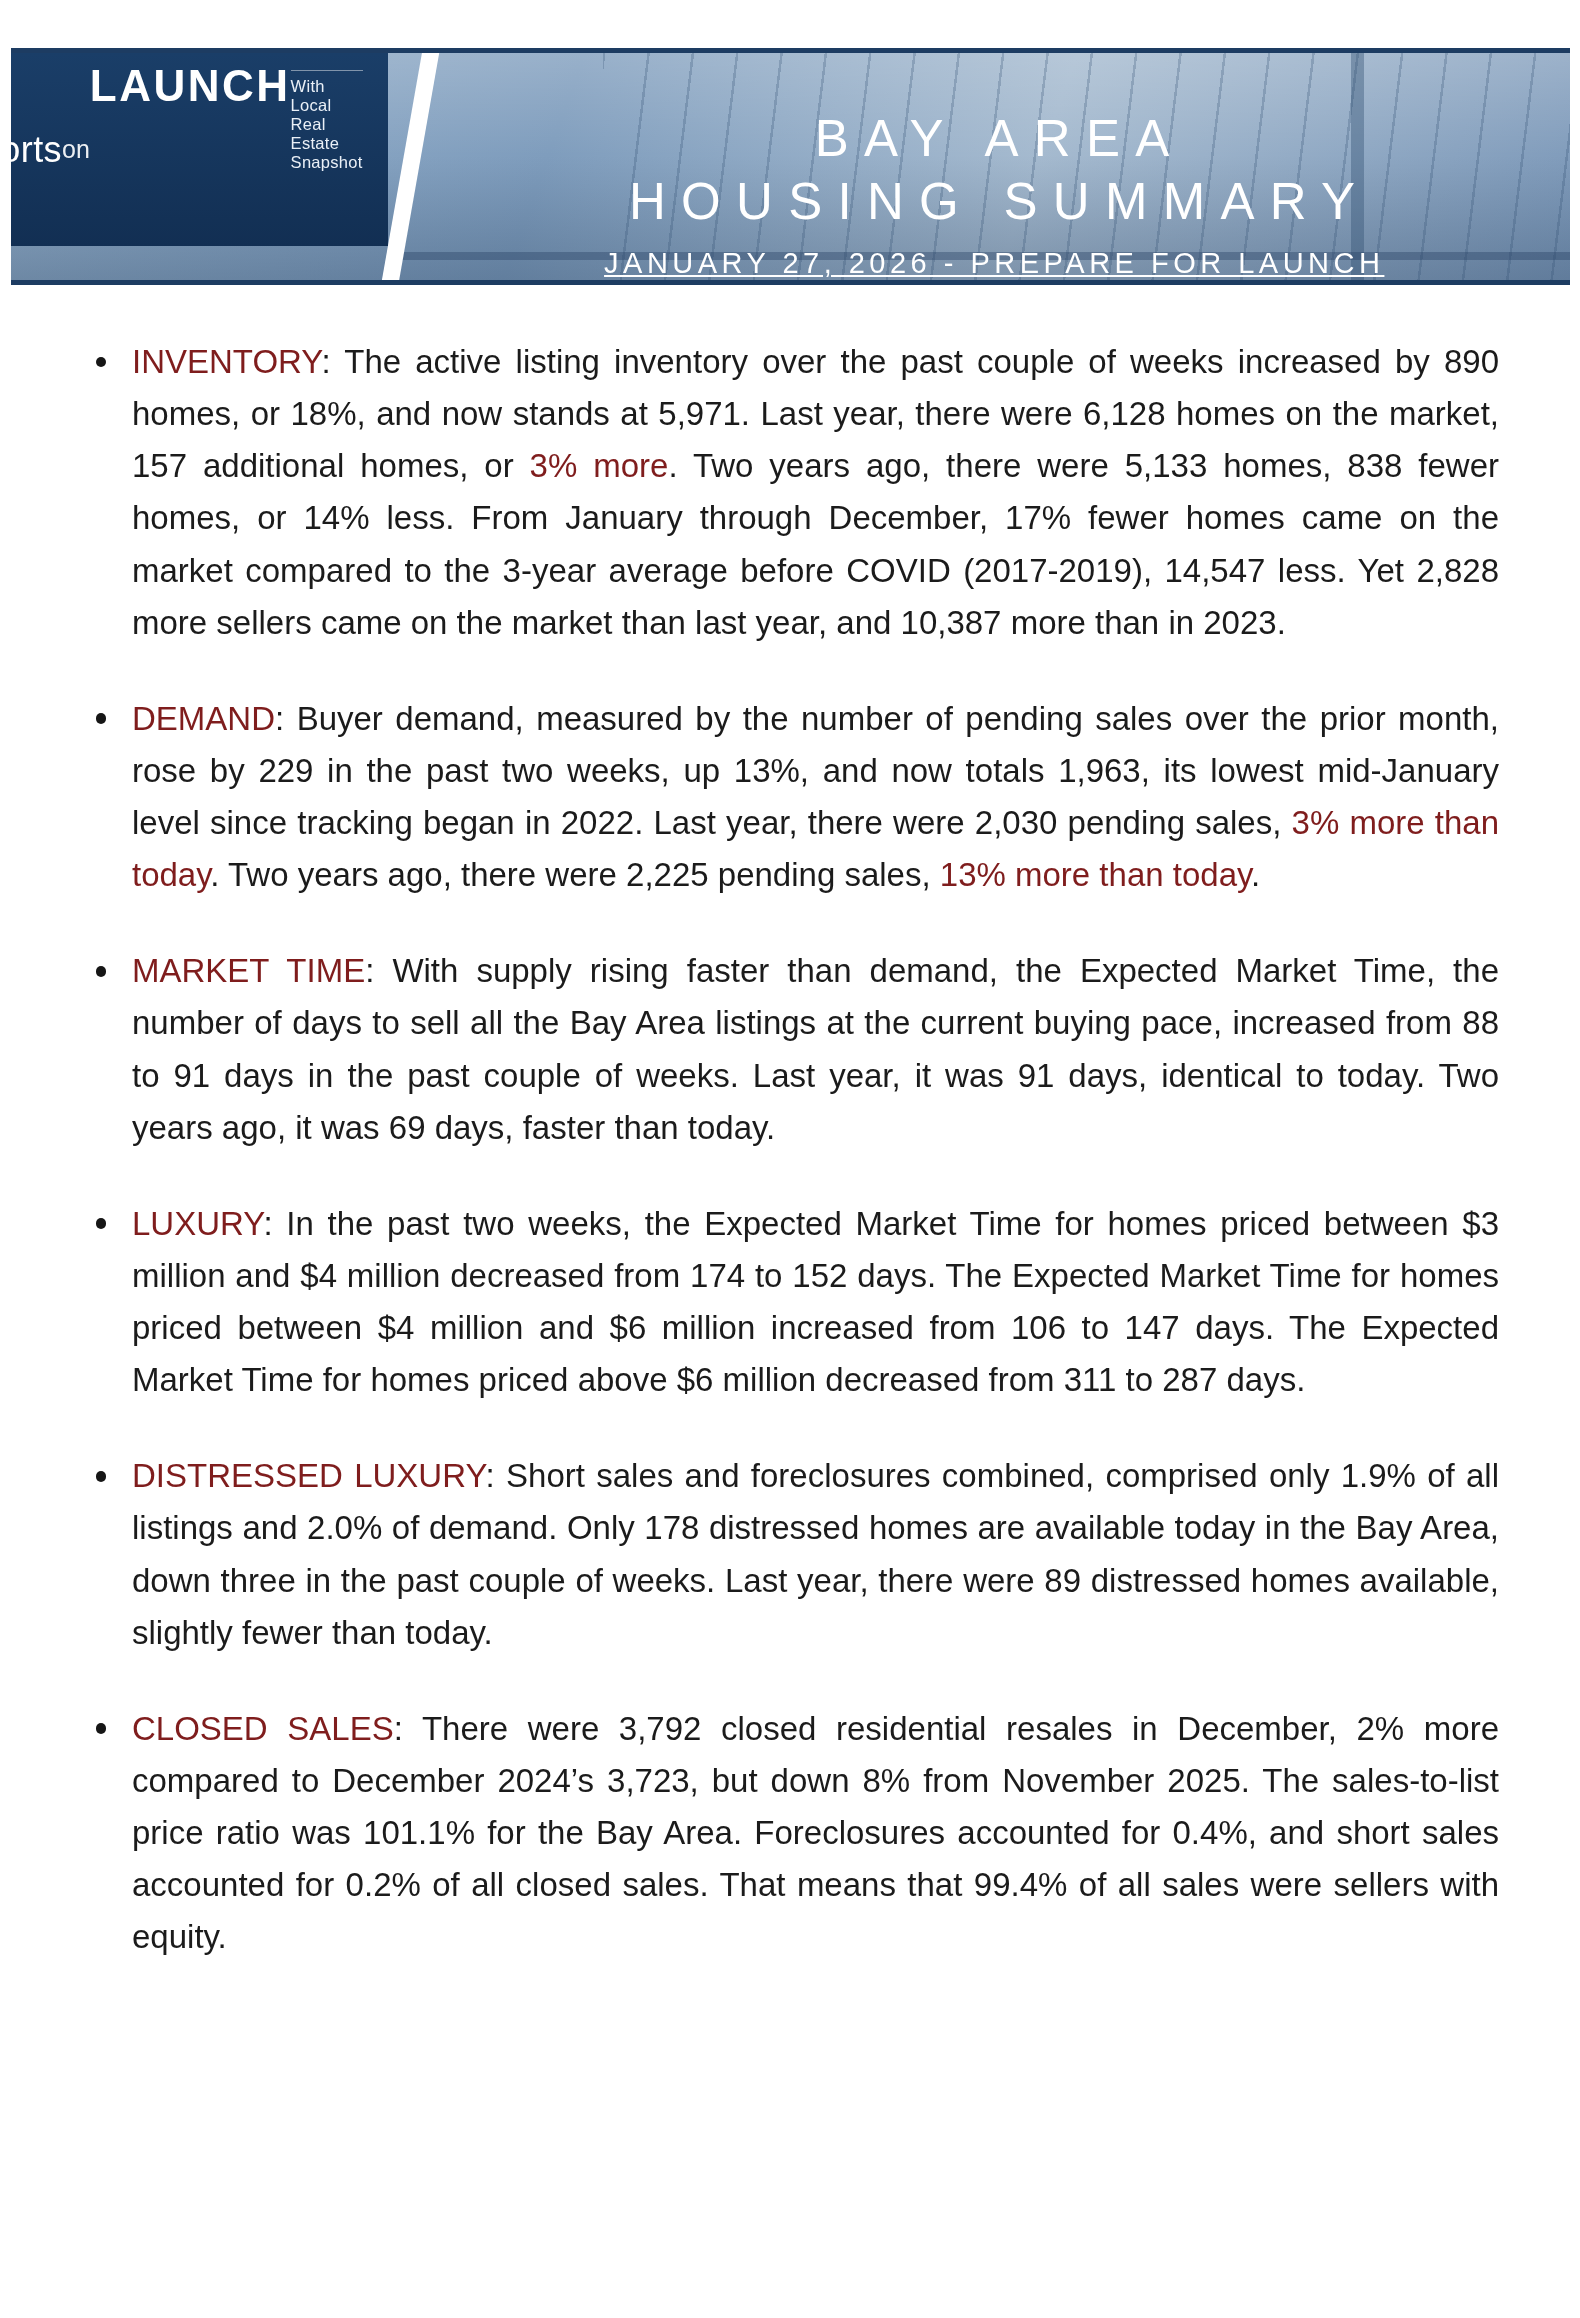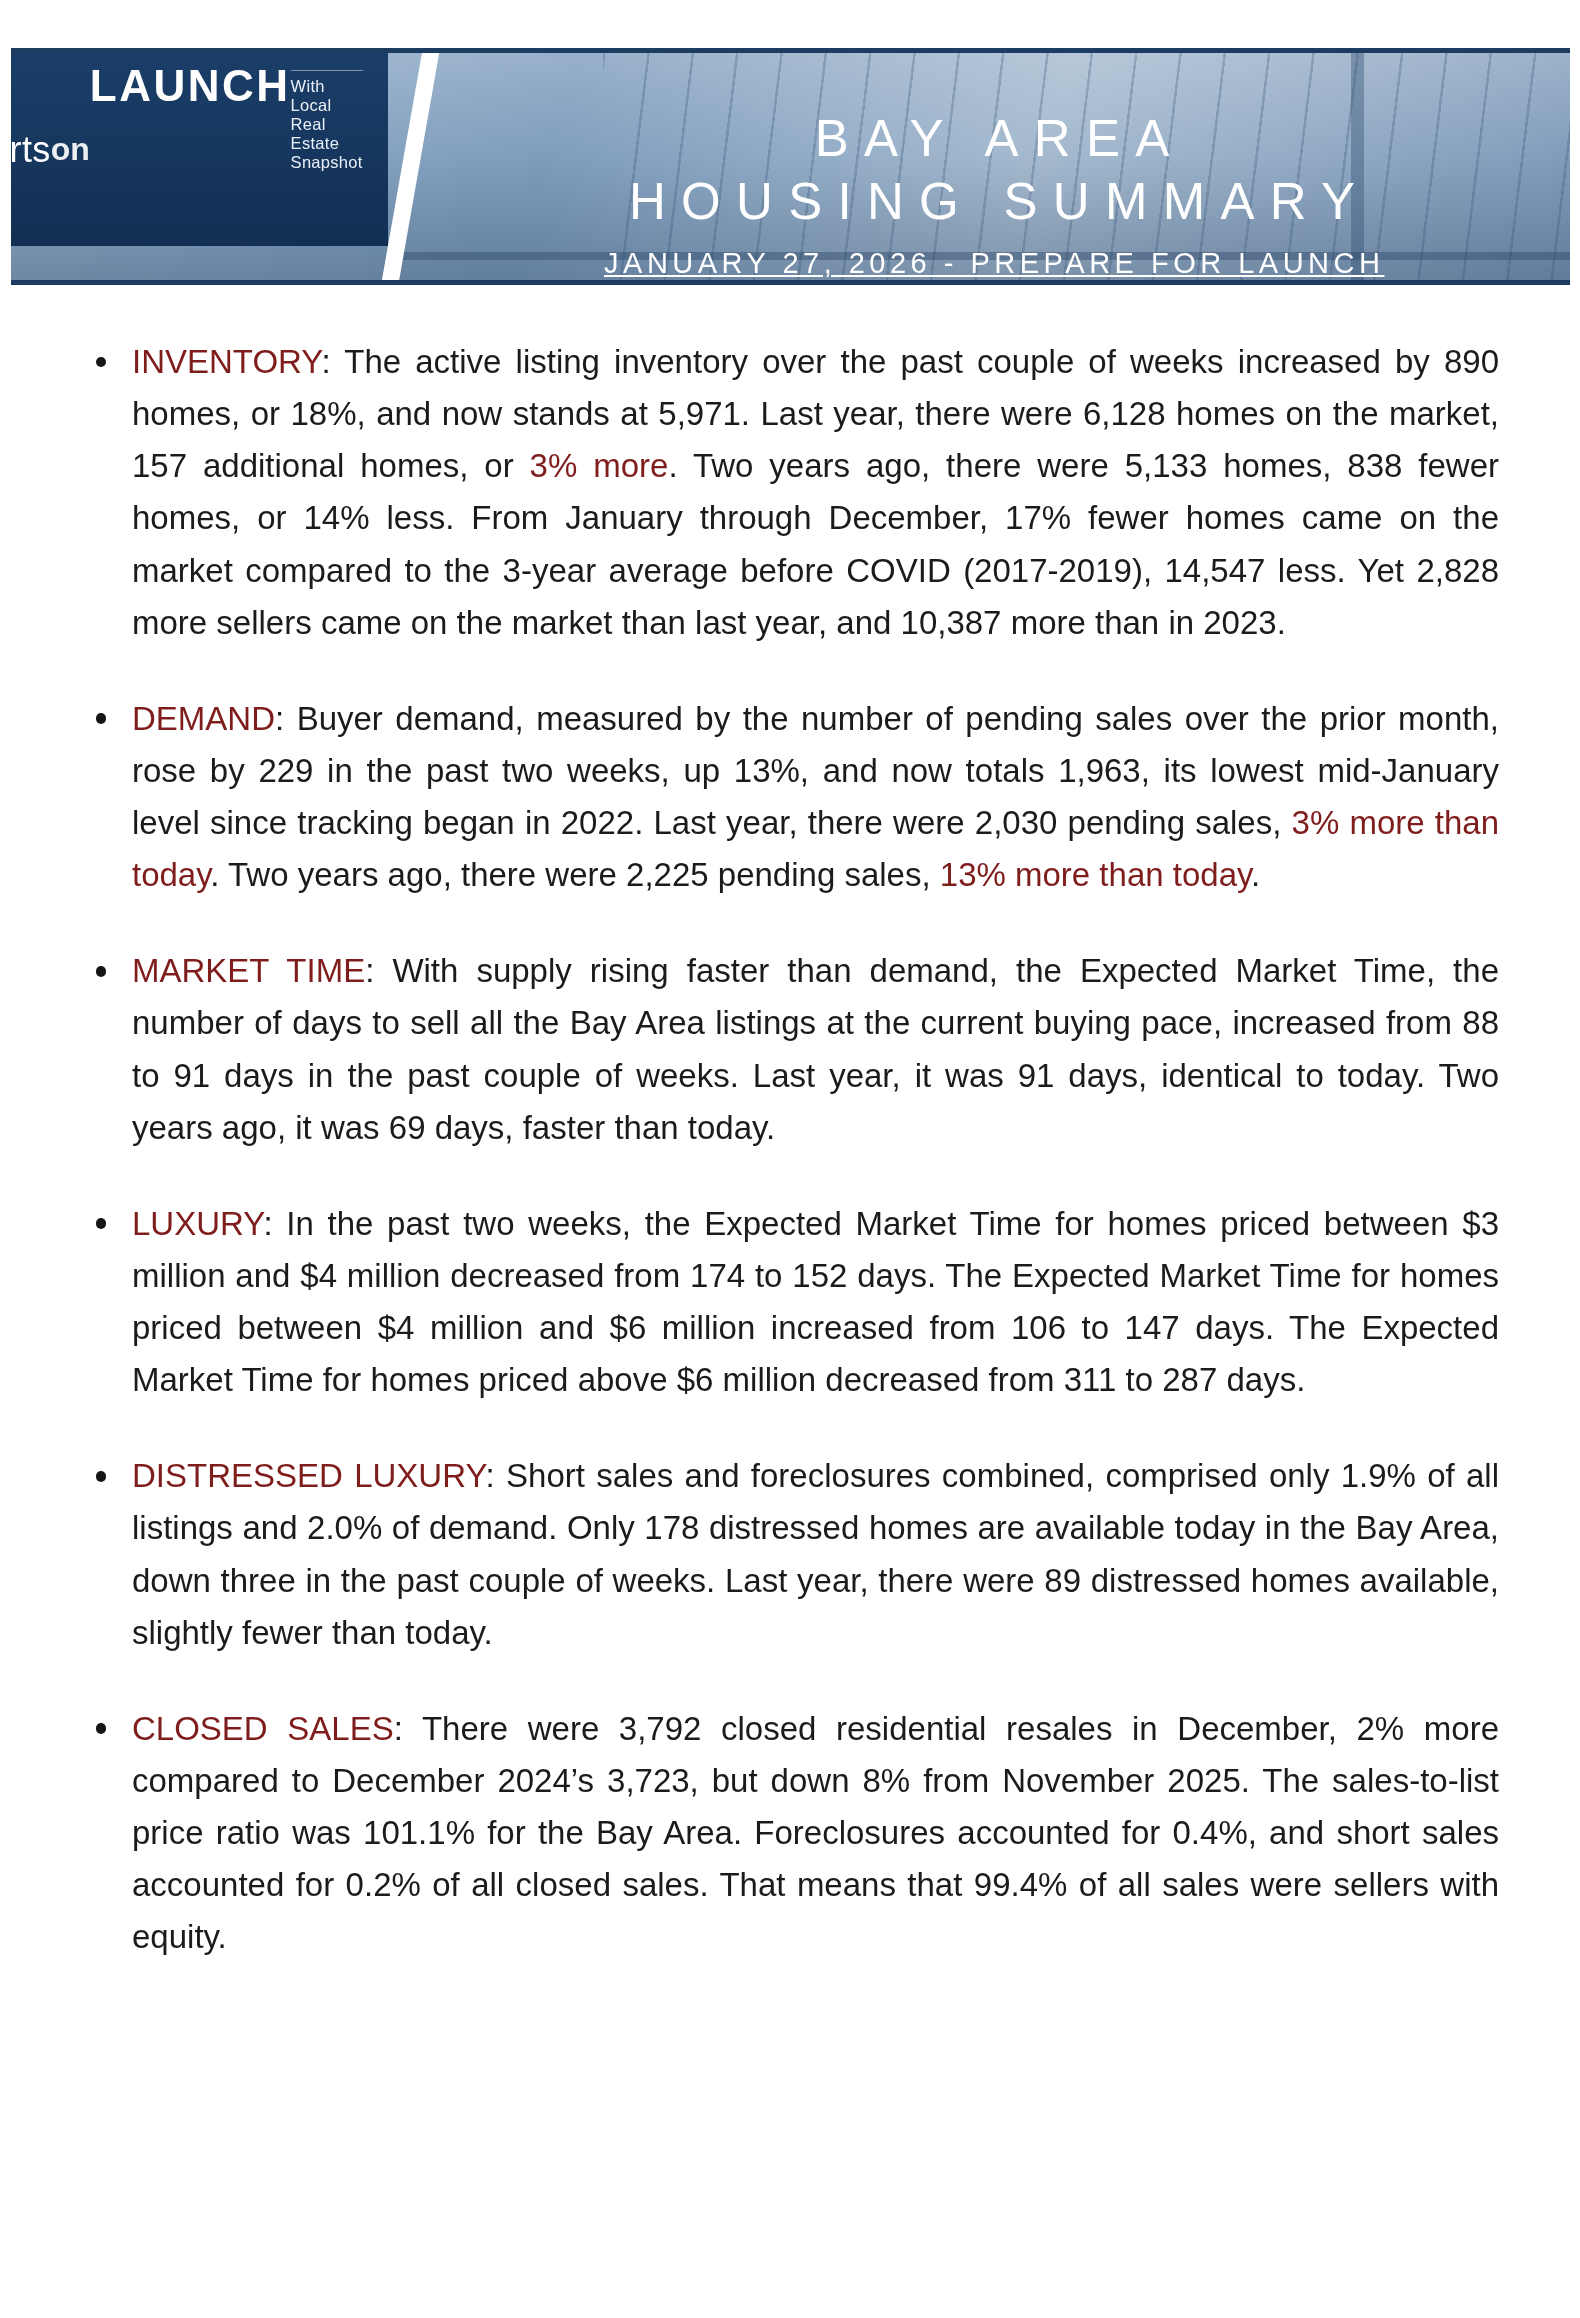--- a/index.html
+++ b/index.html
@@ -46,21 +46,21 @@
   .logo-box {
     position: absolute; left: 0; top: 0; width: 377px; height: 193px;
     background: linear-gradient(180deg, #1a3e68 0%, #122f53 100%);
     color: #ffffff; z-index: 4;
     display: flex; flex-direction: row; justify-content: flex-end;
     padding: 6.6px 25px; box-sizing: border-box;
   }
   .logo-row1 { display: flex; align-items: center; }
   .logo-icon { width: 36px; height: 36px; margin-right: 1.6px; display: inline-block; }
   .logo-eports { font-size: 36px; font-weight: 400; letter-spacing: 0.4px; }
-  .logo-on { font-size: 32px; font-weight: 700; margin-left: 0; opacity: 0.92; }
+  .logo-on { font-size: 25px; font-weight: 400; margin-left: 0; opacity: 0.92; }
   .logo-main { font-size: 44px; font-weight: 700; letter-spacing: 2.5px; margin-top: 1.6px; }
   .logo-tagline {
     font-size: 16.5px; letter-spacing: 0.3px; margin-top: 10px; color: #eaf0f7;
     border-top: 1.6px solid rgba(255,255,255,0.45); padding-top: 6.6px; width: fit-content;
   }
 
   .title-block {
     position: absolute; left: 416px; right: 13px; top: 0; bottom: 0; z-index: 2;
     display: flex; flex-direction: column; justify-content: flex-end; align-items: center;
   }

